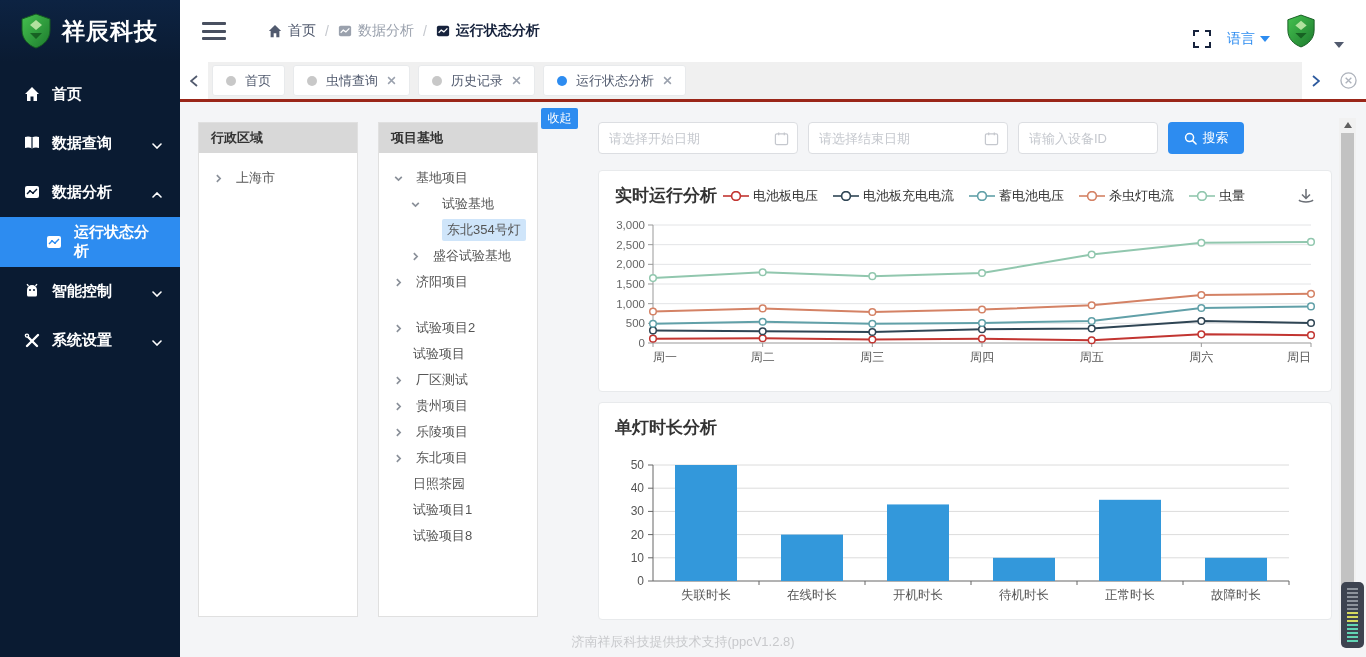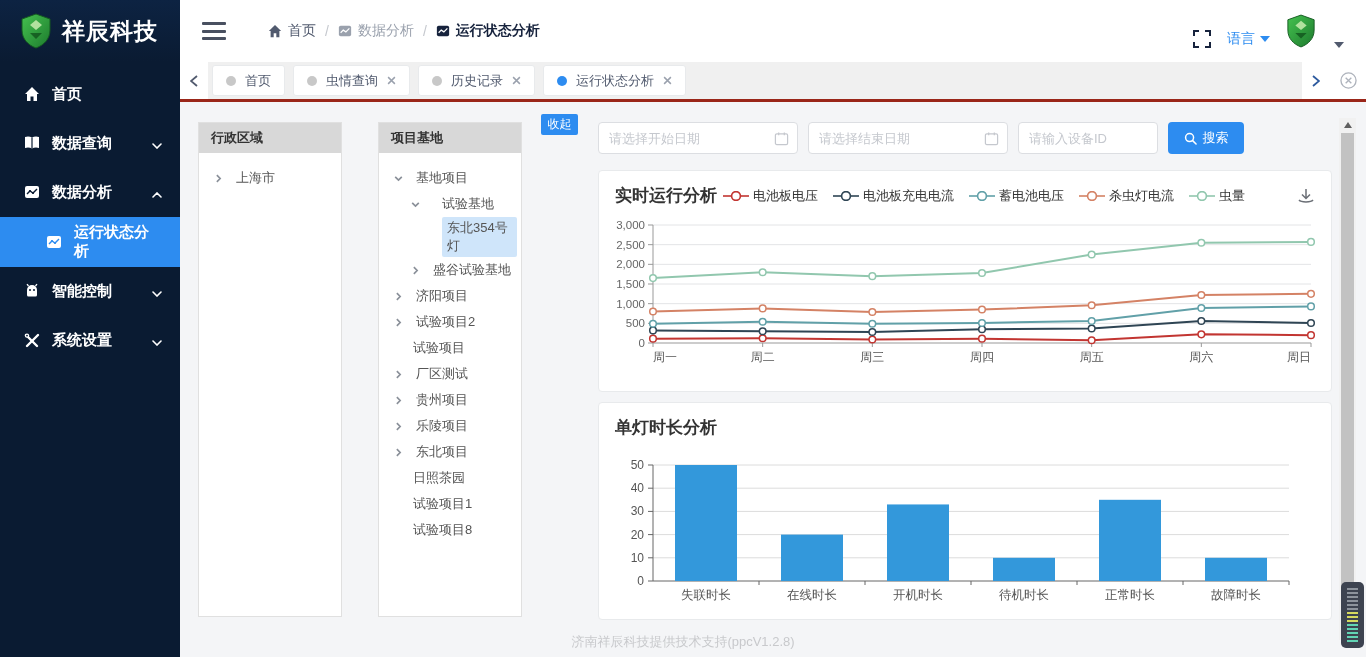--- a/index.html
+++ b/index.html
@@ -42,30 +42,30 @@
   .tabs-row { flex:1; display:flex; gap:8px; padding-left:4px; overflow:hidden; align-items:center; }
   .tab { height:31px; background:#fff; border:1px solid #e8eaec; border-radius:3px; display:inline-flex;
          align-items:center; gap:9px; padding:0 13px; font-size:13px; color:#515a6e; cursor:pointer; white-space:nowrap; }
   .tab-dot { width:10px; height:10px; border-radius:50%; background:#c8c8c8; }
   .tab.active .tab-dot { background:#2d8cf0; }
   .tab-close { display:inline-flex; cursor:pointer; }
   .tab-kill { width:36px; height:37px; background:#fff; display:flex; align-items:center; justify-content:center; cursor:pointer; flex:0 0 36px; }
 
   
   .content { position:absolute; left:180px; top:105px; right:0; bottom:0; background:#f4f5f7; }
-  .panel { position:absolute; top:17px; width:144px; height:495px; background:#fff; border:1px solid #e0e0e0; }
+  .panel { position:absolute; top:17px; width:160px; height:495px; background:#fff; border:1px solid #e0e0e0; }
   .panel-region { left:18px; }
   .panel-project { left:198px; }
   .panel-header { height:30px; background:#d8d8d8; font-size:13px; font-weight:bold; color:#333;
                   line-height:30px; padding-left:12px; }
   .tree { padding:12px 4px; font-size:13px; color:#555; }
   .tree-item { display:flex; align-items:center; min-height:26px; cursor:pointer; gap:7px; }
   .tree-label { padding:2px 5px; border-radius:2px; }
   .tree-label.selected { background:#cfe5fa; }
-  .collapse-btn { position:absolute; left:361px; top:9px; width:37px; height:21px; background:#2d8cf0;
+  .collapse-btn { position:absolute; left:361px; top:3px; width:37px; height:21px; background:#2d8cf0;
                   color:#fff; font-size:12px; border:none; border-radius:2px; cursor:pointer; }
 
   
   .filters { position:absolute; left:418px; top:17px; right:34px; display:flex; gap:10px; }
   .inp { height:32px; background:#fff; border:1px solid #dcdee2; border-radius:4px; position:relative; display:flex; align-items:center; }
   .inp input { border:none; outline:none; background:transparent; height:30px; width:100%; padding:0 28px 0 10px;
                font-size:13px; color:#6d28d9; font-family:inherit; }
   .inp input::placeholder { color:#c5c8ce; }
   .inp-date { width:200px; }
   .inp-device { width:140px; }
@@ -352,21 +352,21 @@
             <span class="tree-label">盛谷试验基地</span>
           </div>
           <div class="tree-item" style="padding-left: 10px;">
             <span style="display: inline-flex;">
               <svg viewBox="0 0 10 10" width="11" height="11">
                 <path d="M3.5 2 L6.5 5 L3.5 8" fill="none" stroke="#8a9099" stroke-width="1.5"></path>
               </svg>
             </span>
             <span class="tree-label">济阳项目</span>
           </div>
-          <div class="tree-item" style="padding-left: 10px;">
+          <div class="tree-item" style="padding-left: 10px; margin-top: 20px;">
             <span style="display: inline-flex;">
               <svg viewBox="0 0 10 10" width="11" height="11">
                 <path d="M3.5 2 L6.5 5 L3.5 8" fill="none" stroke="#8a9099" stroke-width="1.5"></path>
               </svg>
             </span>
             <span class="tree-label">试验项目2</span>
           </div>
           <div class="tree-item" style="padding-left: 25px;">
             <span class="tree-label">试验项目</span>
           </div>

